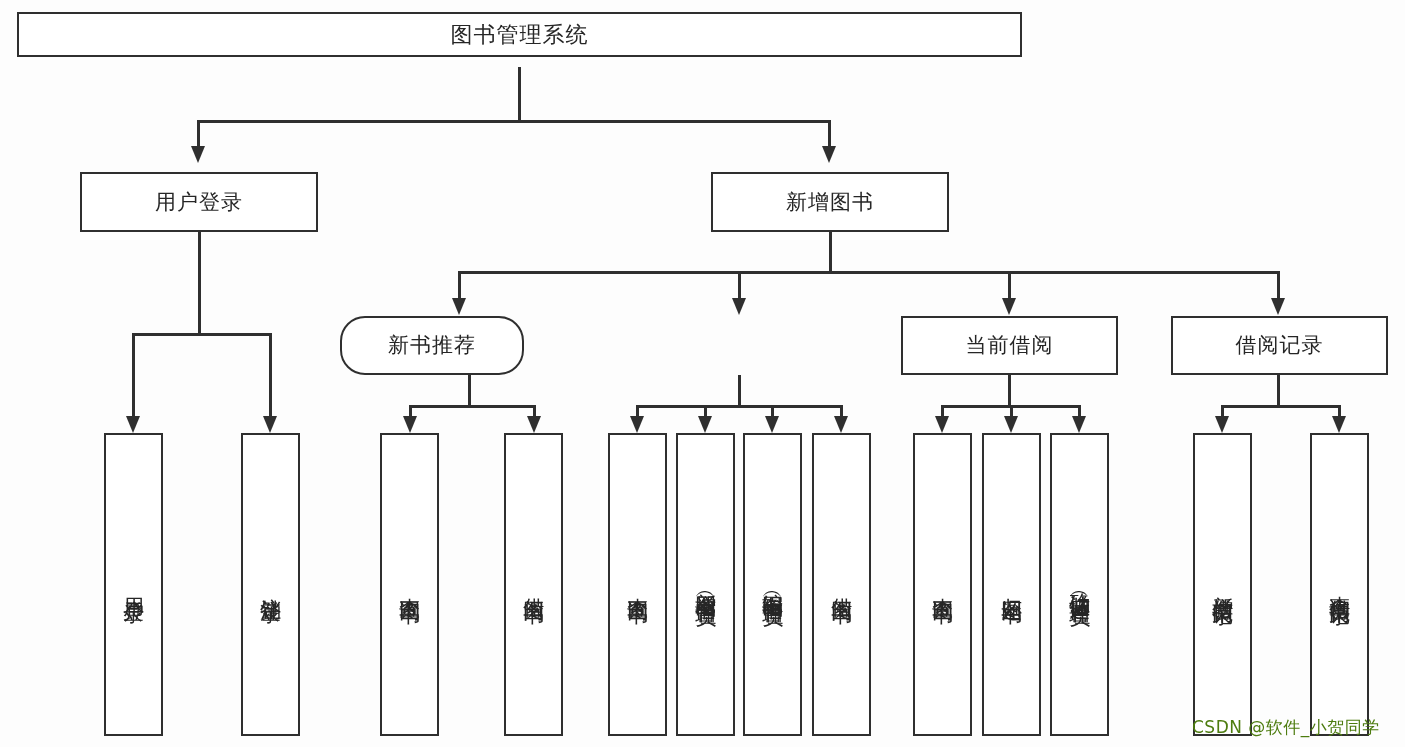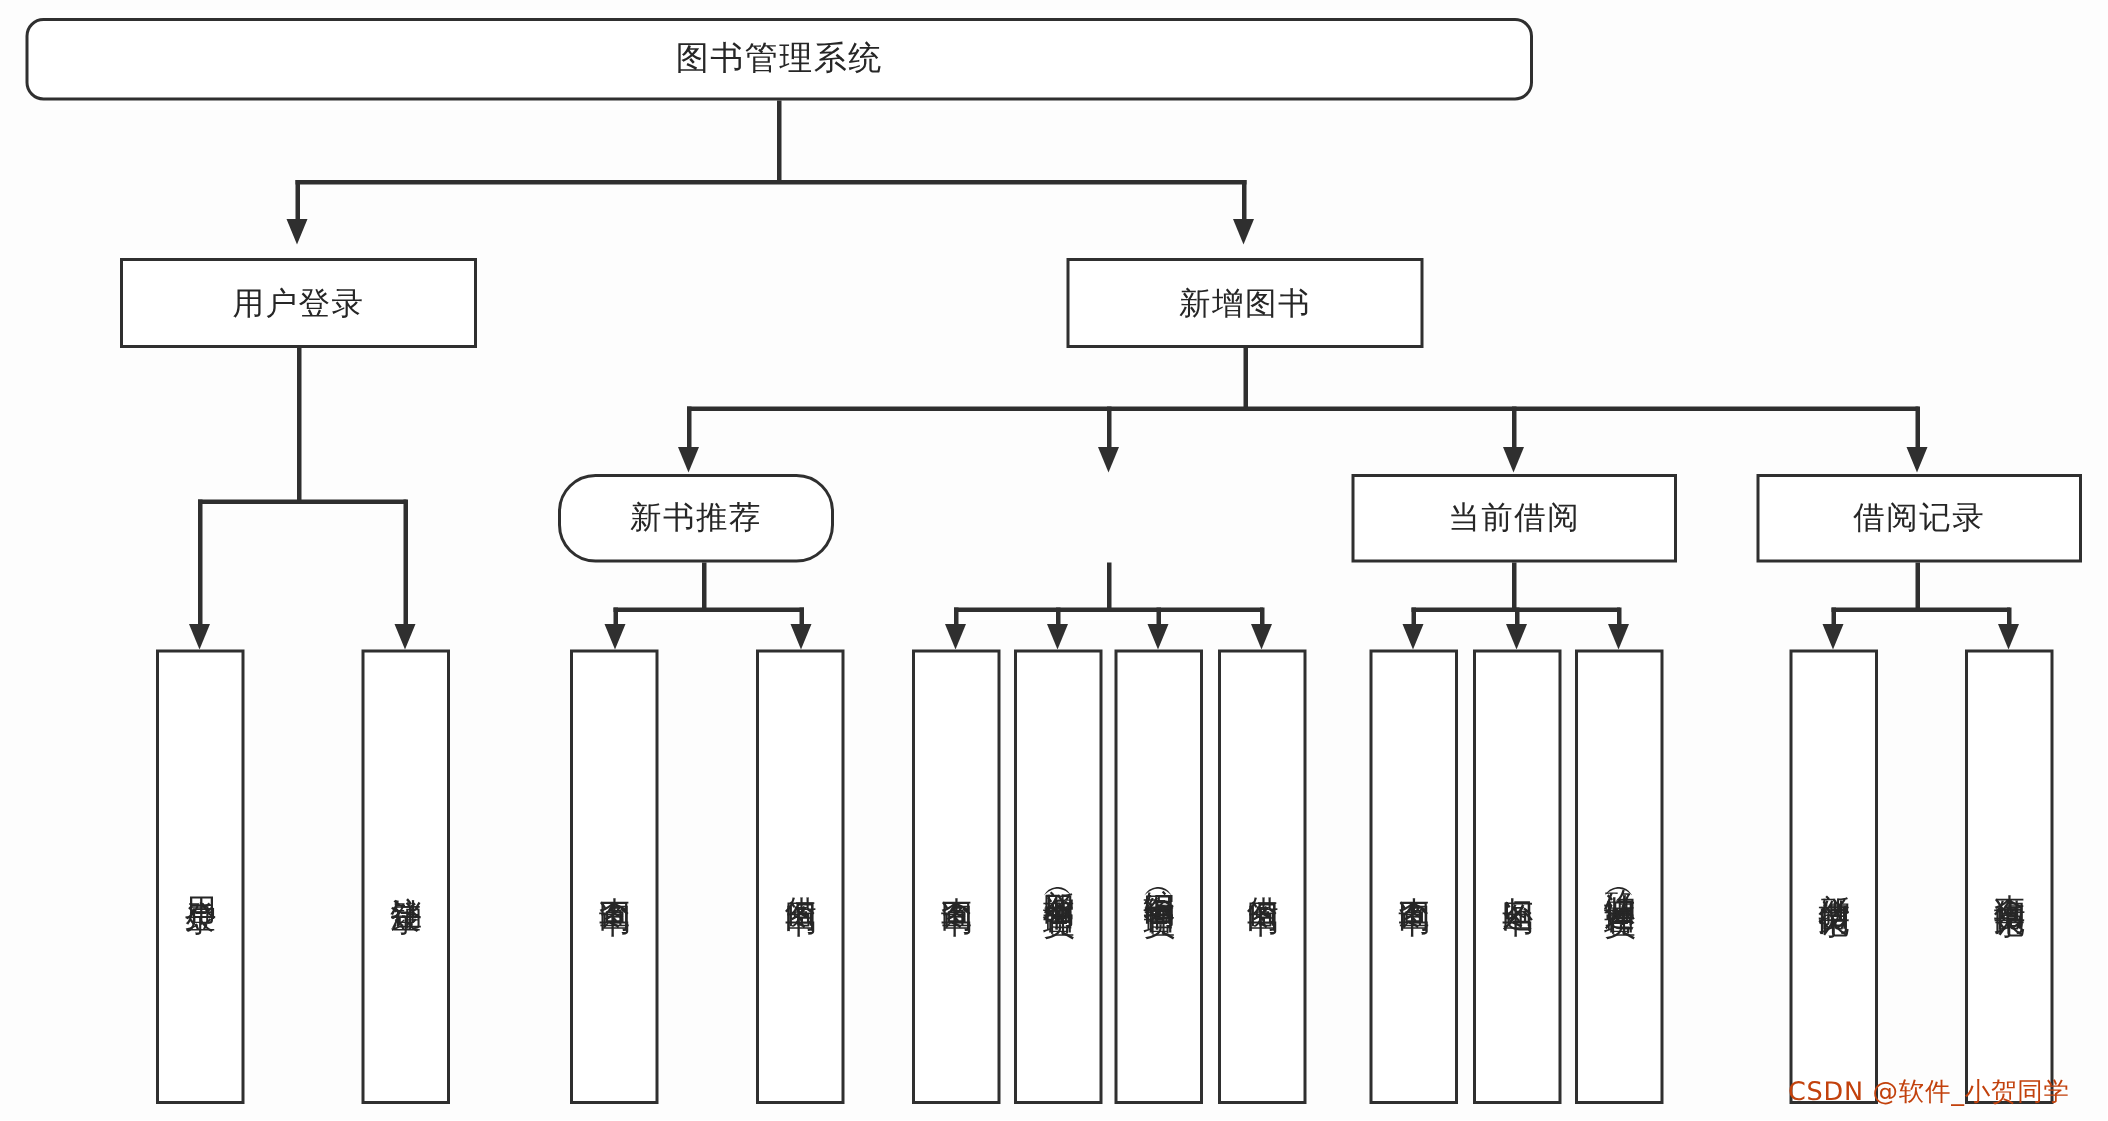--- a/index.html
+++ b/index.html
@@ -76,32 +76,32 @@
     height: 0;
     border-left: 7px solid transparent;
     border-right: 7px solid transparent;
     border-top: 17px solid #2f2f2f;
   }
 
   
   .watermark {
     position: absolute;
     font-size: 17px;
-    color: #c2410c;
+    color: #4d7c0f;
     white-space: nowrap;
     letter-spacing: 0.5px;
     user-select: none;
   }
 </style>
 </head>
 <body>
 
 <div id="canvas">
 
-  <div class="node root" style="left:17px; top:12px; width:1005px; height:55px;border-radius:12px;">
+  <div class="node root" style="left:17px; top:12px; width:1005px; height:45px;">
     <span class="label">图书管理系统</span>
   </div>
 
   <div class="ln v" style="left:518px; top:67px; height:54px;"></div>
 
   <div class="ln h" style="left:197px; top:120px; width:634px;"></div>
 
   <div class="ln v" style="left:197px; top:120px; height:27px;"></div>
   <div class="arrow" style="left:191px; top:146px;"></div>
   <div class="ln v" style="left:828px; top:120px; height:27px;"></div>
@@ -130,21 +130,21 @@
 
   <div class="ln v" style="left:738px; top:271px; height:28px;"></div>
   <div class="arrow" style="left:732px; top:298px;"></div>
 
   <div class="ln v" style="left:1008px; top:271px; height:28px;"></div>
   <div class="arrow" style="left:1002px; top:298px;"></div>
 
   <div class="ln v" style="left:1277px; top:271px; height:28px;"></div>
   <div class="arrow" style="left:1271px; top:298px;"></div>
 
-  <div class="node lvl3" style="left:372px; top:316px; width:184px; height:59px;border-radius:25px;">
+  <div class="node lvl3" style="left:340px; top:316px; width:184px; height:59px;border-radius:25px;">
     <span class="label">新书推荐</span>
   </div>
   <div class="node lvl3" style="left:901px; top:316px; width:217px; height:59px;text-align:right;">
     <span class="label">当前借阅</span>
   </div>
   <div class="node lvl3" style="left:1171px; top:316px; width:217px; height:59px;">
     <span class="label">借阅记录</span>
   </div>
 
   <div class="ln v" style="left:468px; top:375px; height:32px;"></div>

